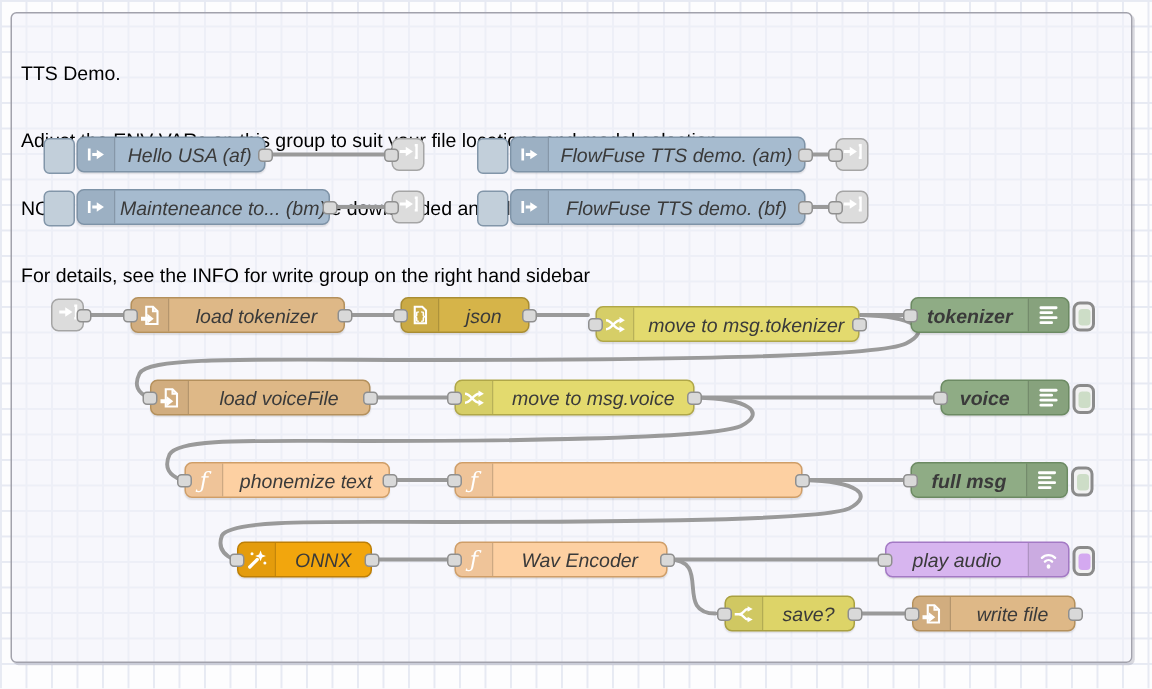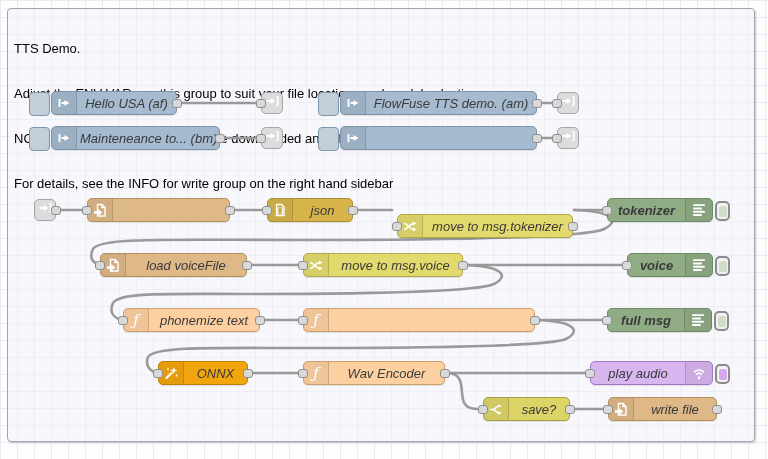--- a/index.html
+++ b/index.html
@@ -206,20 +206,21 @@
     <span class="port in"></span>
   </div>
 
   <div class="node n-inject italic" style="left:340px;top:126px;width:197px">
     <span class="inject-btn"></span>
     <span class="icon-area left">
         <svg width="14" height="14">
           <use href="#ic-arrow"></use>
         </svg>
       </span>
+    <span class="label">FlowFuse TTS demo. (bf)</span>
     <span class="port out"></span>
   </div>
   <div class="n-link" style="left:557px;top:127px">
     <span><svg width="14" height="14">
           <use href="#ic-link"></use>
         </svg></span>
     <span class="port in"></span>
   </div>
 
   <div class="n-link" style="left:34px;top:199px">
@@ -227,34 +228,35 @@
           <use href="#ic-link"></use>
         </svg></span>
     <span class="port out"></span>
   </div>
   <div class="node n-file italic" style="left:87px;top:198px;width:143px">
     <span class="icon-area left">
         <svg width="14" height="14">
           <use href="#ic-file"></use>
         </svg>
       </span>
+    <span class="label">load tokenizer</span>
     <span class="port in"></span>
     <span class="port out"></span>
   </div>
   <div class="node n-json" style="left:267px;top:198px;width:86px">
     <span class="icon-area left">
         <svg width="14" height="14">
           <use href="#ic-json"></use>
         </svg>
       </span>
     <span class="label">json</span>
     <span class="port in"></span>
     <span class="port out"></span>
   </div>
-  <div class="node n-change italic" style="left:397px;top:214px;width:176px">
+  <div class="node n-change italic" style="left:397px;top:204px;width:176px">
     <span class="icon-area left">
         <svg width="14" height="14">
           <use href="#ic-shuffle"></use>
         </svg>
       </span>
     <span class="label">move to msg.tokenizer</span>
     <span class="port in"></span>
     <span class="port out"></span>
   </div>
   <div class="node n-debug italic" style="left:607px;top:198px;width:106px">

